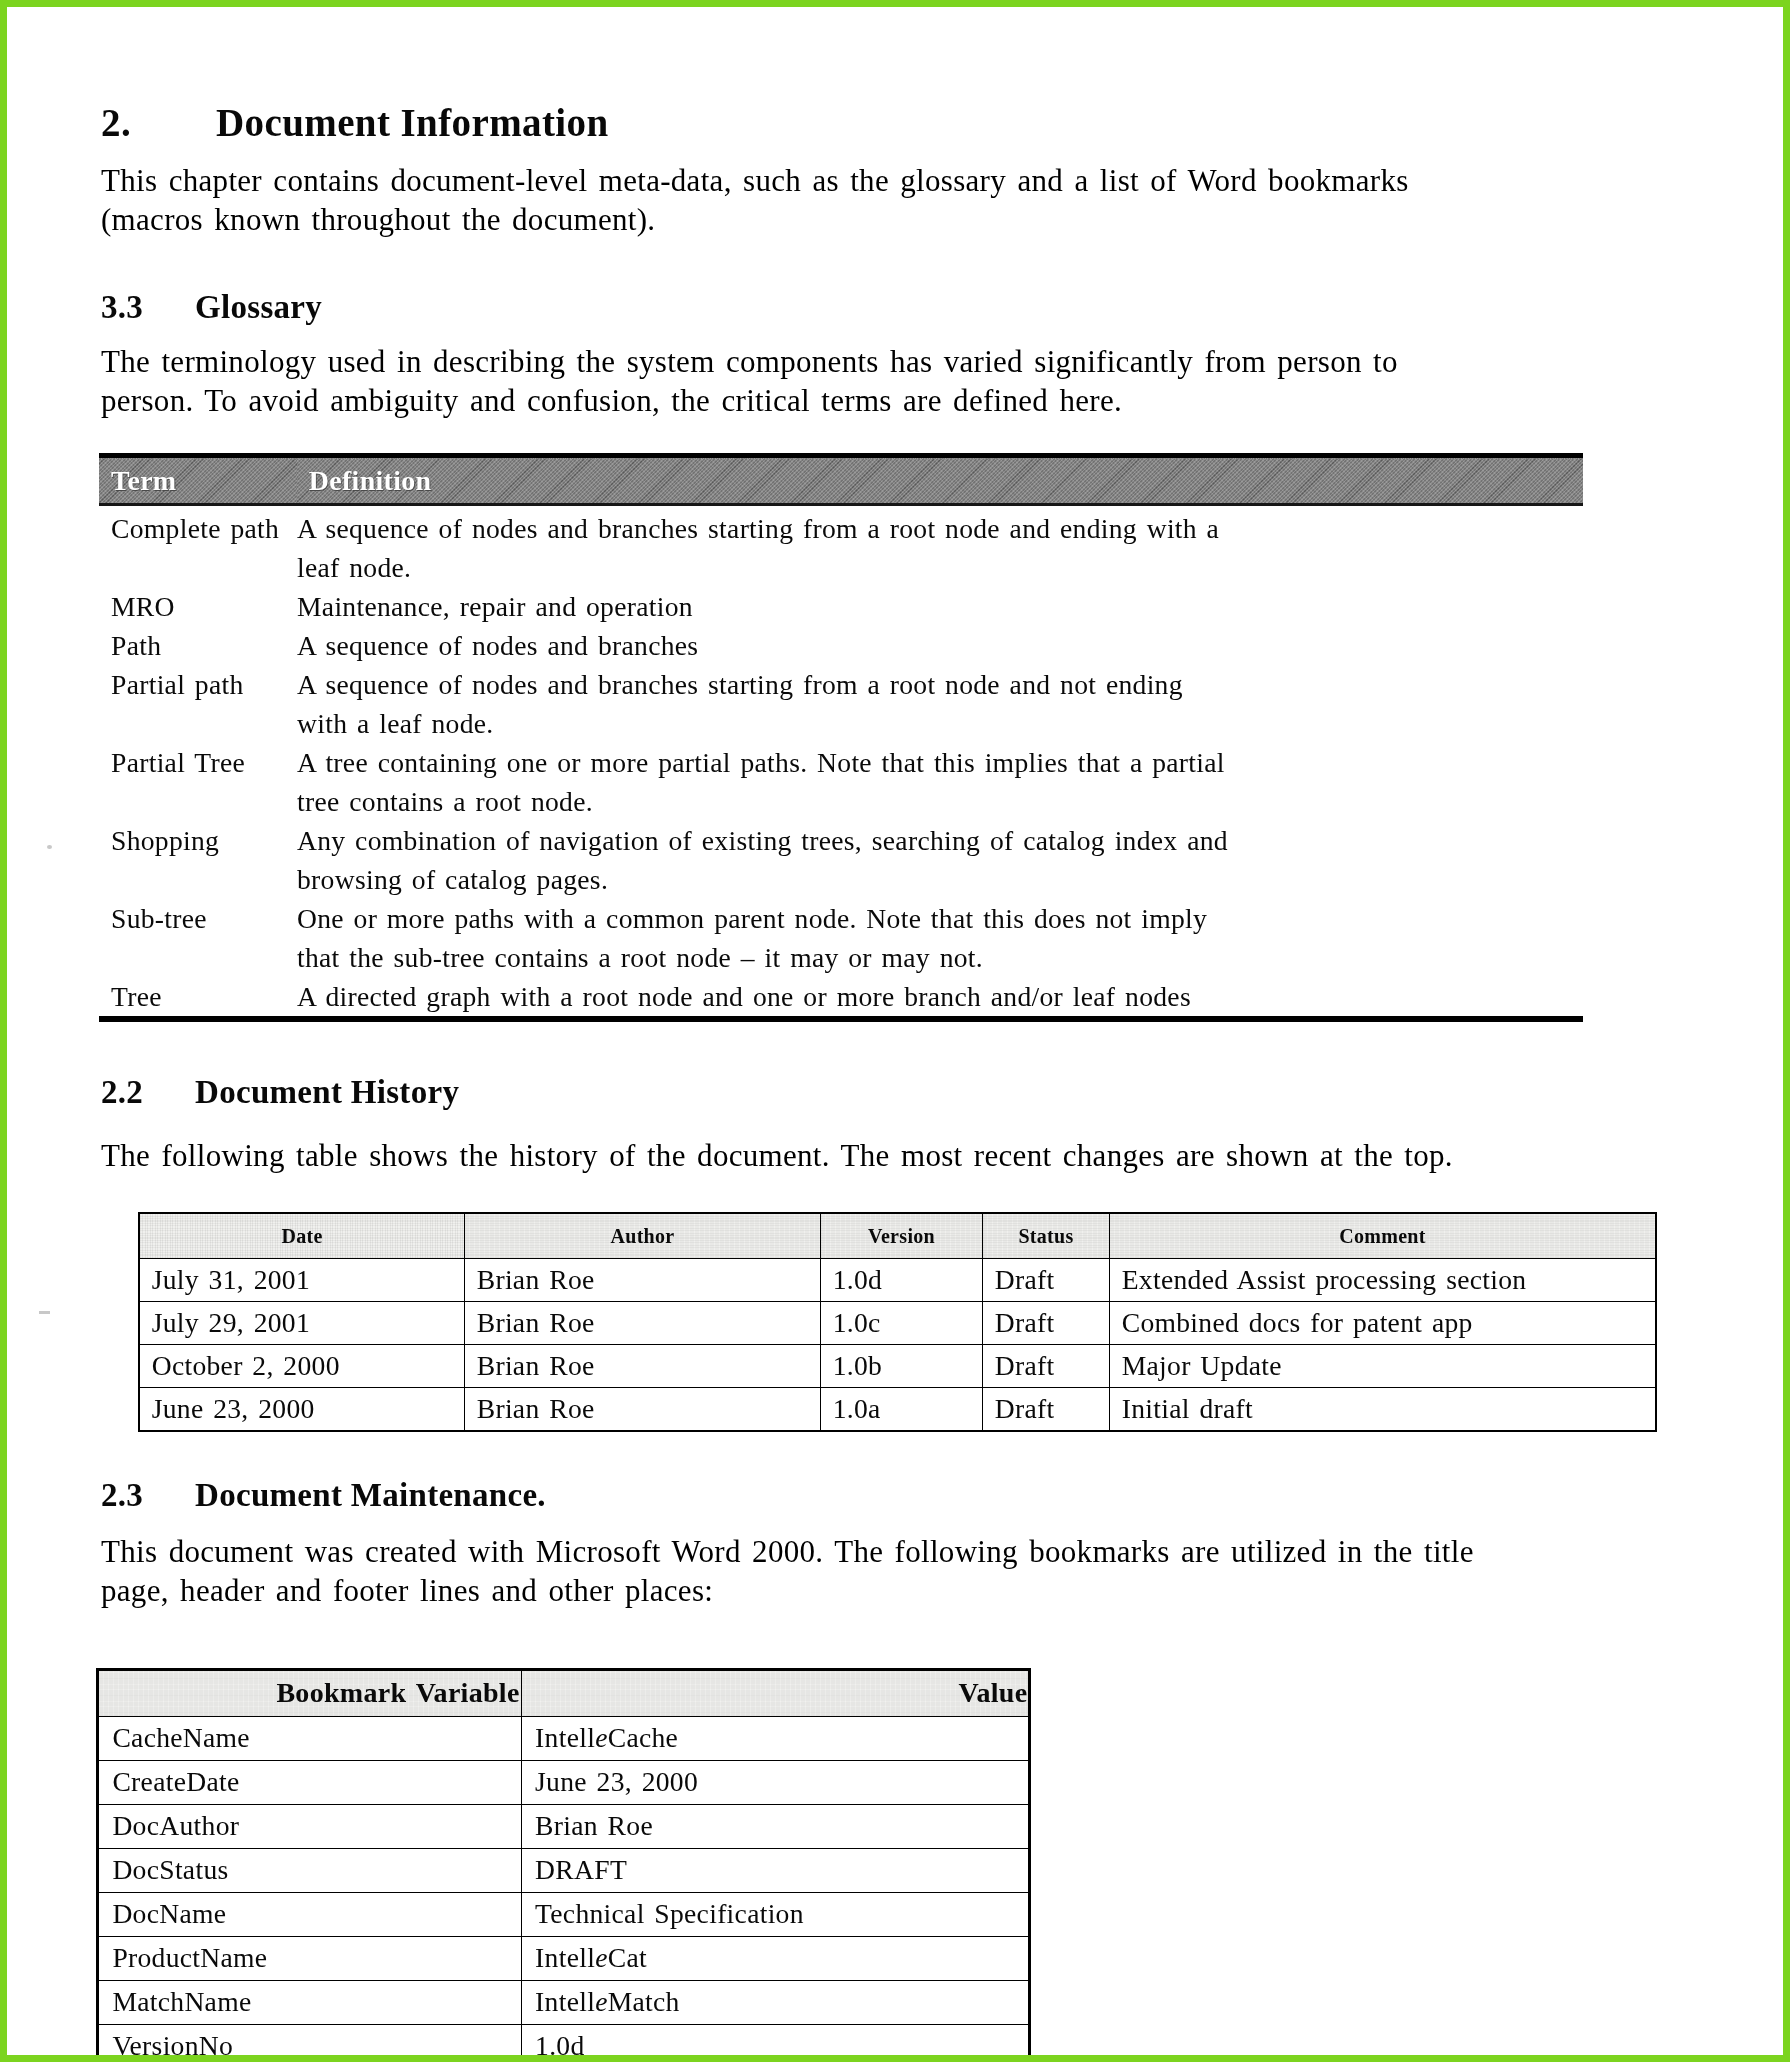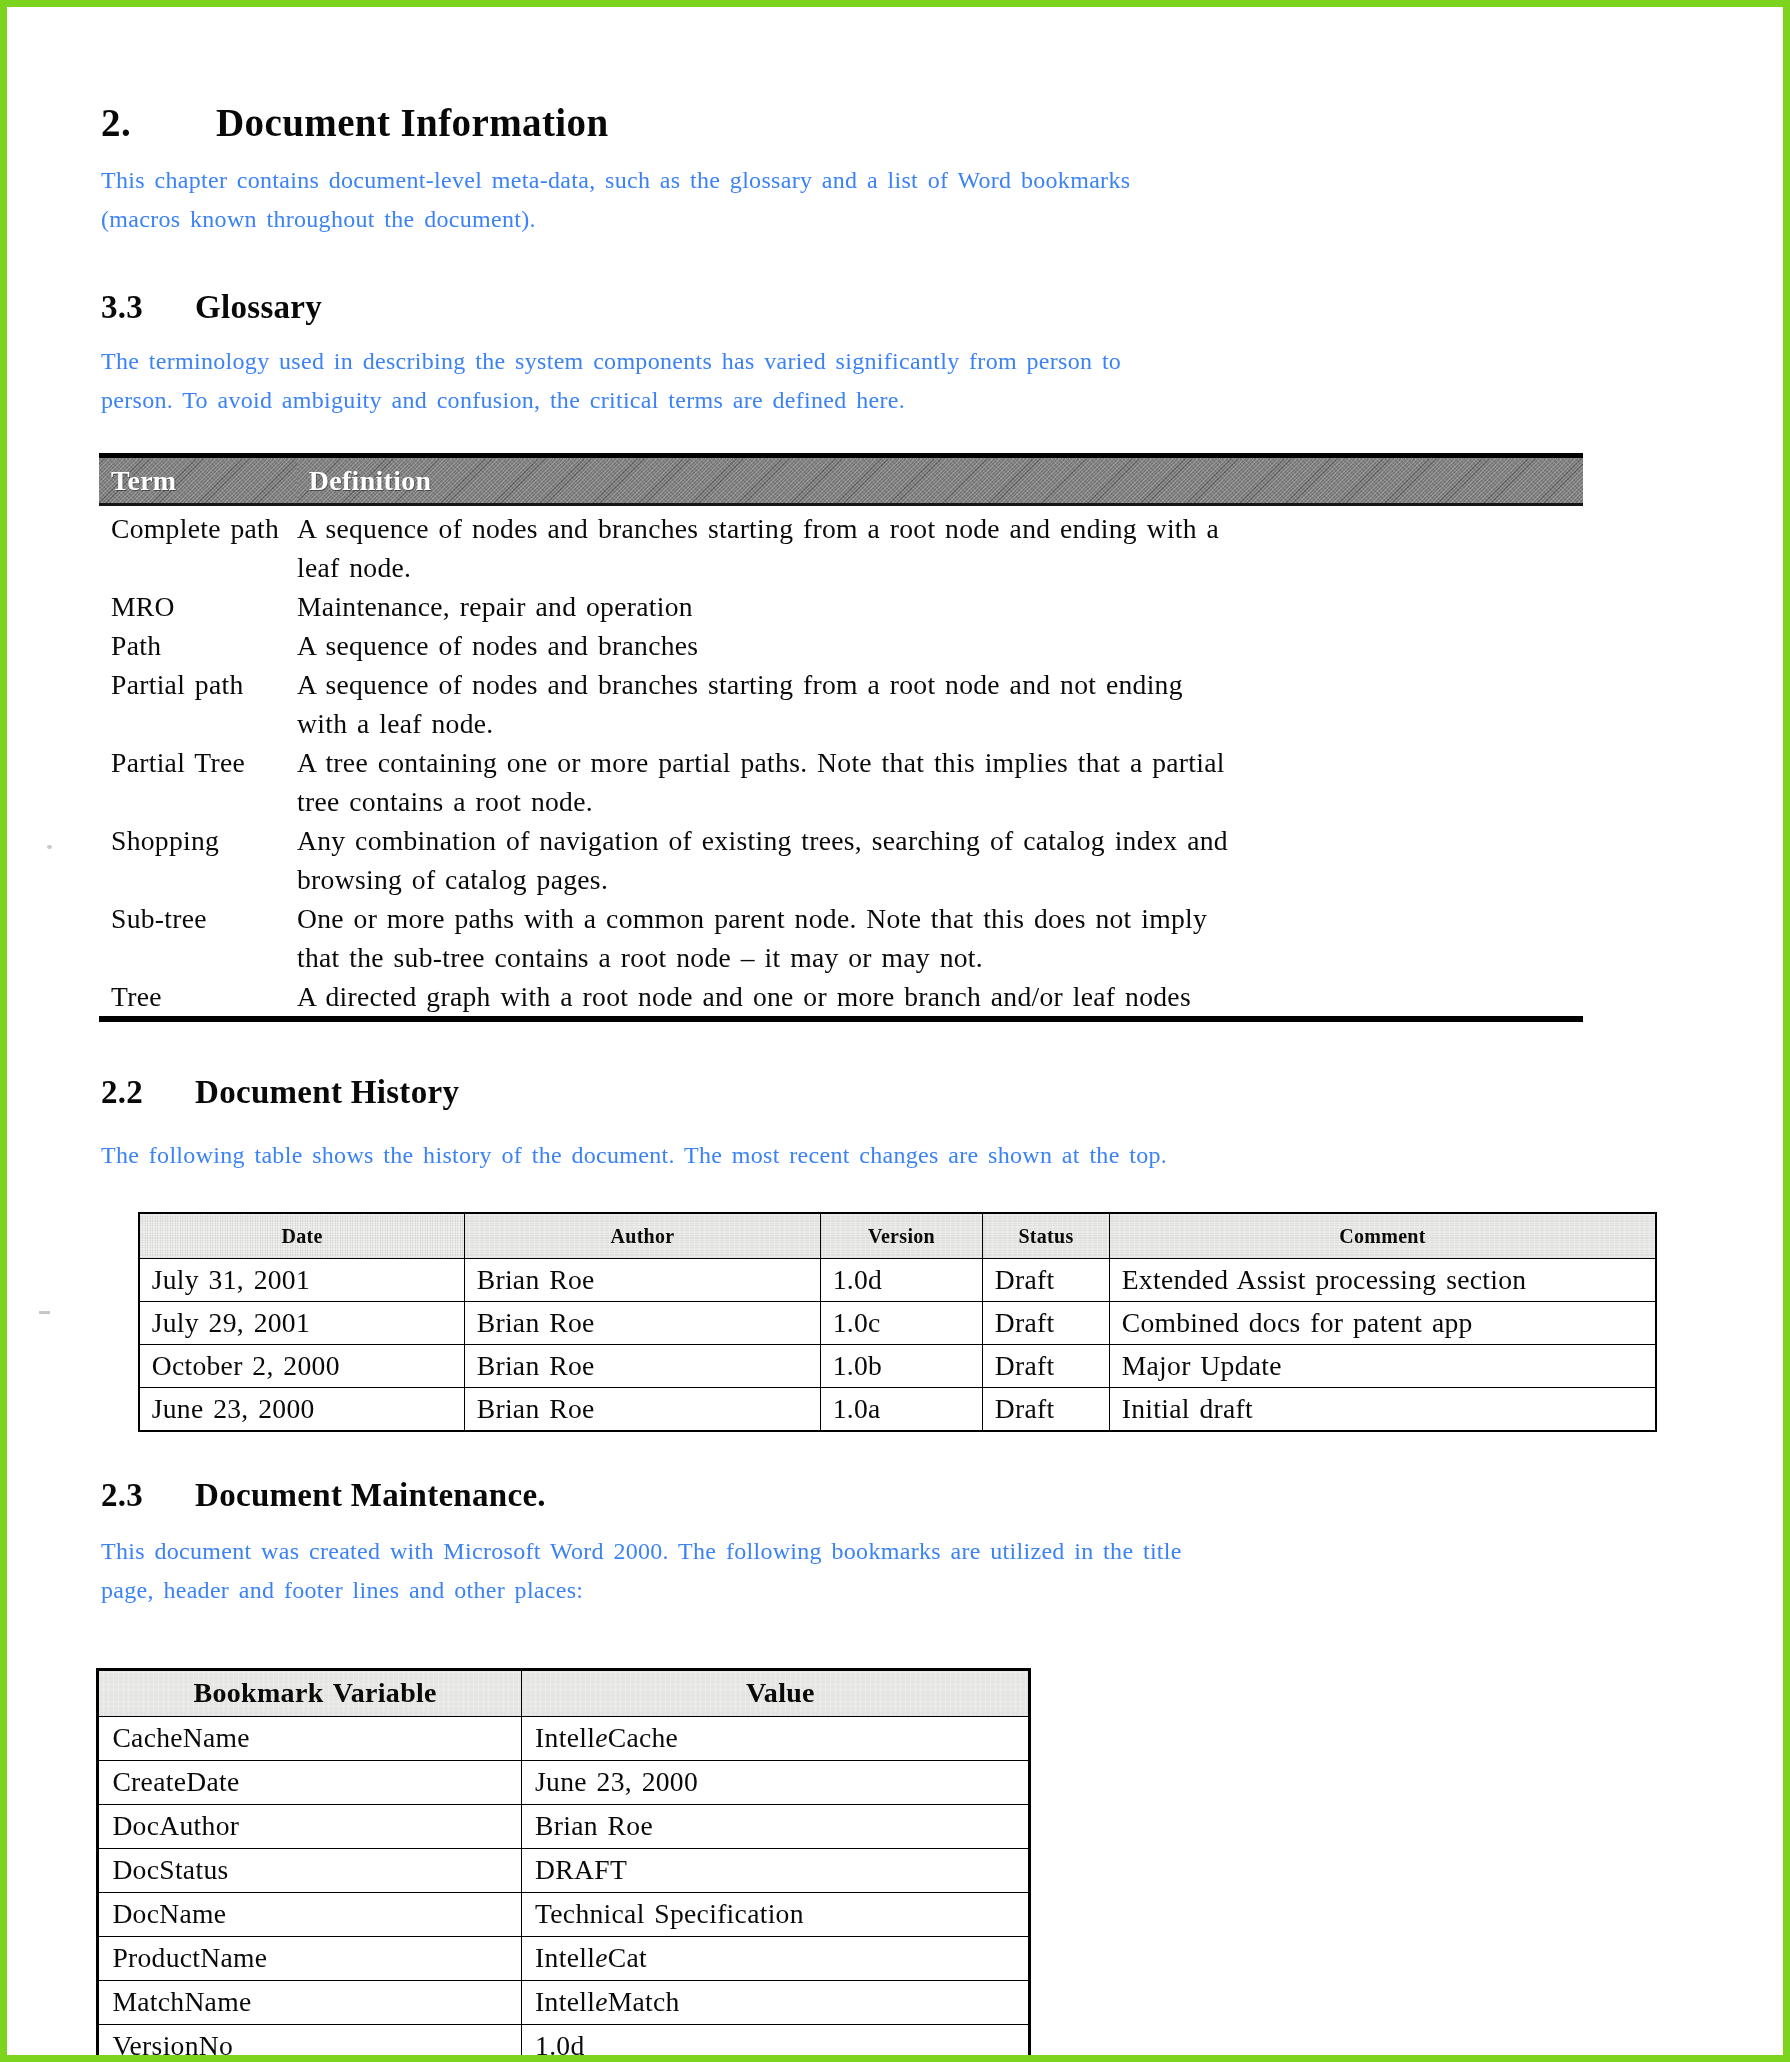--- a/index.html
+++ b/index.html
@@ -14,23 +14,23 @@
     overflow:hidden;
   }
   .content{margin-left:94px;width:1553px;}
   h1,h2{margin:0;font-weight:bold;color:#090909;}
   h1{font-size:39px;line-height:47px;margin-top:92px;letter-spacing:0.4px;}
   h2{font-size:33px;line-height:40px;letter-spacing:0.3px;}
   .h-num{display:inline-block;}
   h1 .h-num{min-width:115px;}
   h2 .h-num{min-width:94px;}
   p{
-    margin:0;font-size:24px;line-height:39px;
+    margin:0;font-size:31px;line-height:39px;
     letter-spacing:0.3px;word-spacing:3.3px;
-    white-space:pre-line;color:#3b82f6;
+    white-space:pre-line;color:#000000;
   }
   .p-docinfo{margin-top:15px;width:1453px;}
   .h2-glossary{margin-top:48px;}
   .p-glossary{margin-top:15px;width:1453px;}
   .h2-history{margin-top:50px;}
   .p-history{margin-top:24px;width:1553px;}
   .h2-maint{margin-top:43px;}
   .p-maint{margin-top:16.7px;width:1469px;}
 
   table{border-collapse:collapse;table-layout:fixed;font-size:27.6px;letter-spacing:0.3px;word-spacing:2.5px;}
@@ -73,21 +73,21 @@
   .tbl-history th:nth-child(2){width:353px;}
   .tbl-history th:nth-child(3){width:159px;}
   .tbl-history th:nth-child(4){width:124px;}
   .tbl-history th:nth-child(5){width:543px;}
   .tbl-history td{height:40px;padding-left:11.7px;vertical-align:middle;}
 
   
   .tbl-bookmarks{margin:58px 0 0 -5px;width:903px;border:3.3px solid #000;}
   .tbl-bookmarks th,.tbl-bookmarks td{border:1.7px solid #000;}
   .tbl-bookmarks th{
-    height:43px;font-weight:bold;text-align:center;vertical-align:middle;font-size:28px;
+    height:43px;font-weight:bold;text-align:right;vertical-align:middle;font-size:28px;
     padding-left:11.7px;
     background-color:#f1f1ef;
     background-image:
       repeating-linear-gradient(90deg, rgba(0,0,0,.05) 0 0.8px, transparent 0.8px 2.5px),
       repeating-linear-gradient(0deg, rgba(0,0,0,.04) 0 0.8px, transparent 0.8px 1.7px);
   }
   .tbl-bookmarks th:nth-child(1){width:409px;}
   .tbl-bookmarks th:nth-child(2){width:494px;}
   .tbl-bookmarks td{height:41px;padding-left:13.4px;vertical-align:middle;}
   .brand-e{font-style:italic;}

